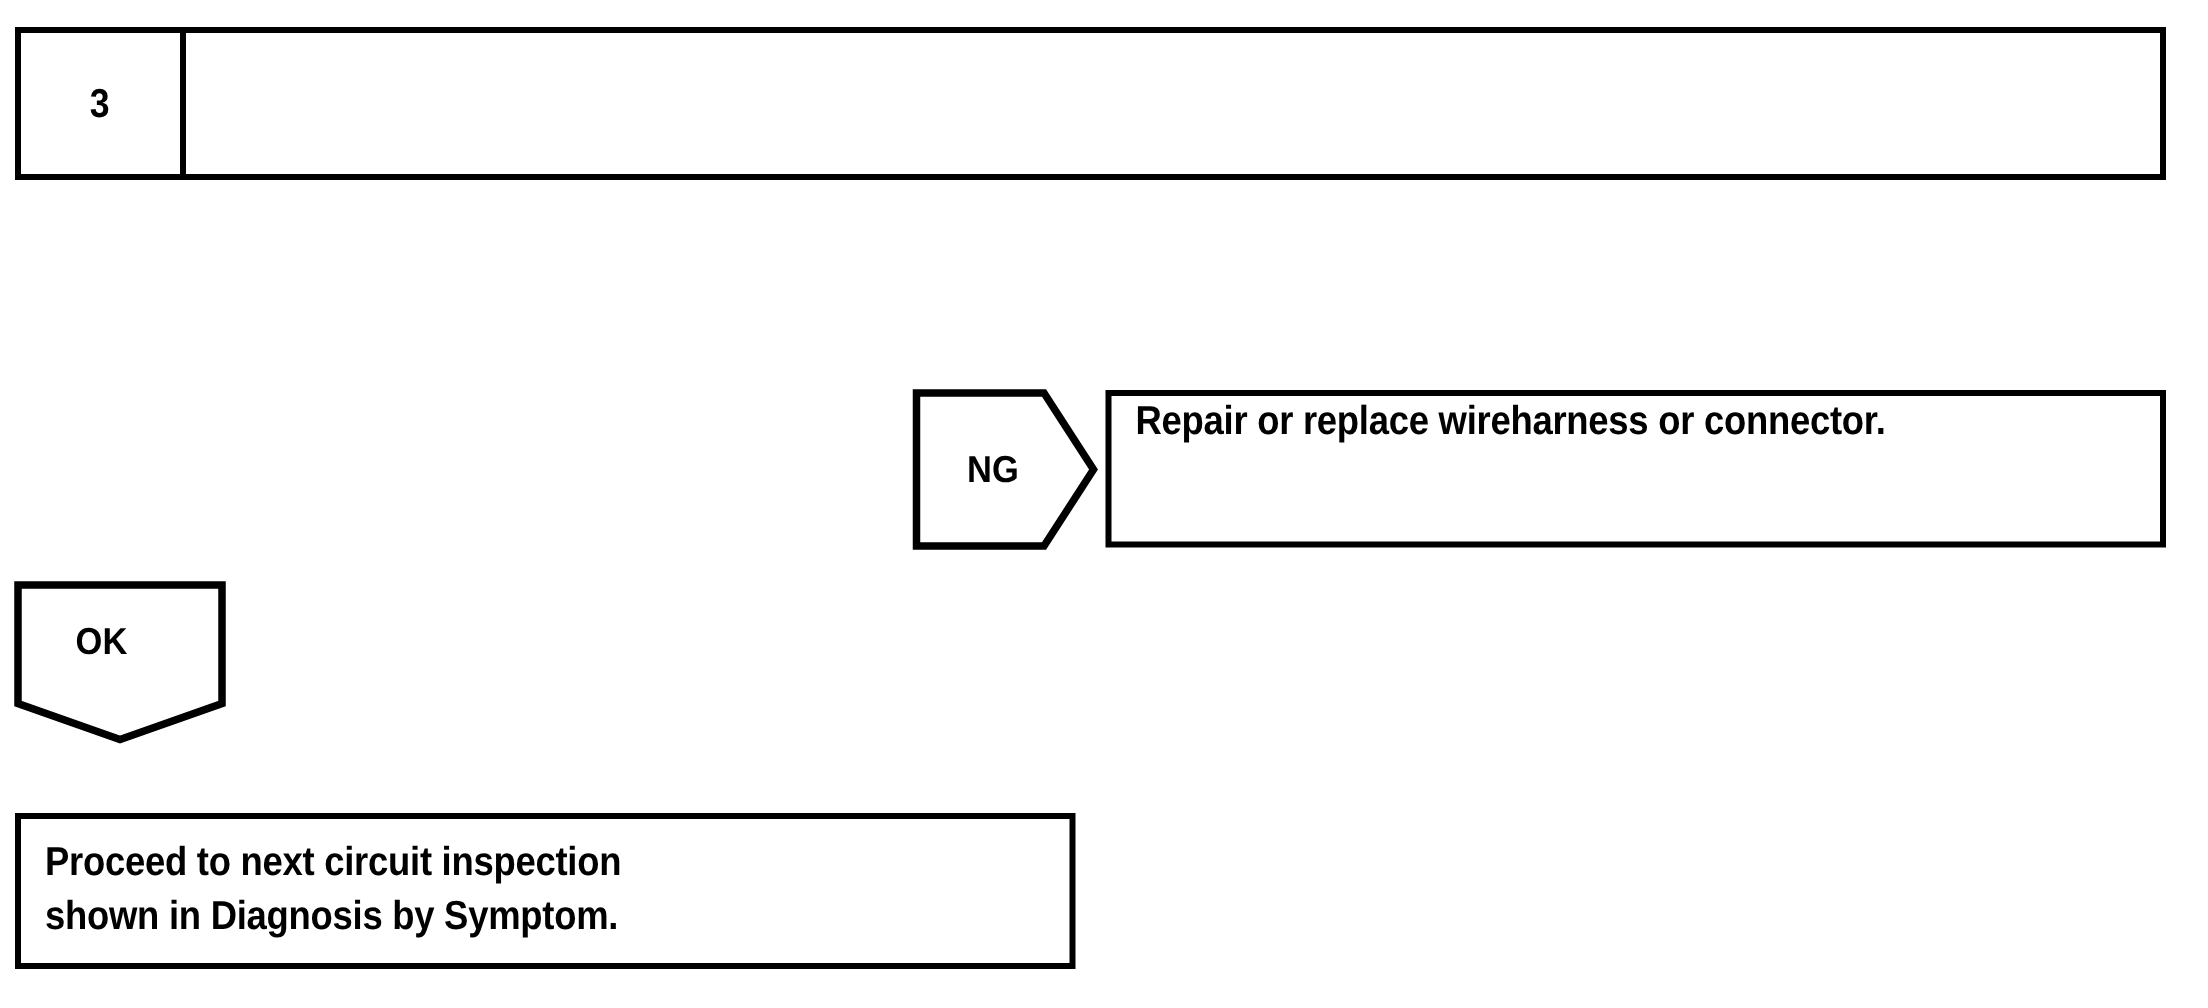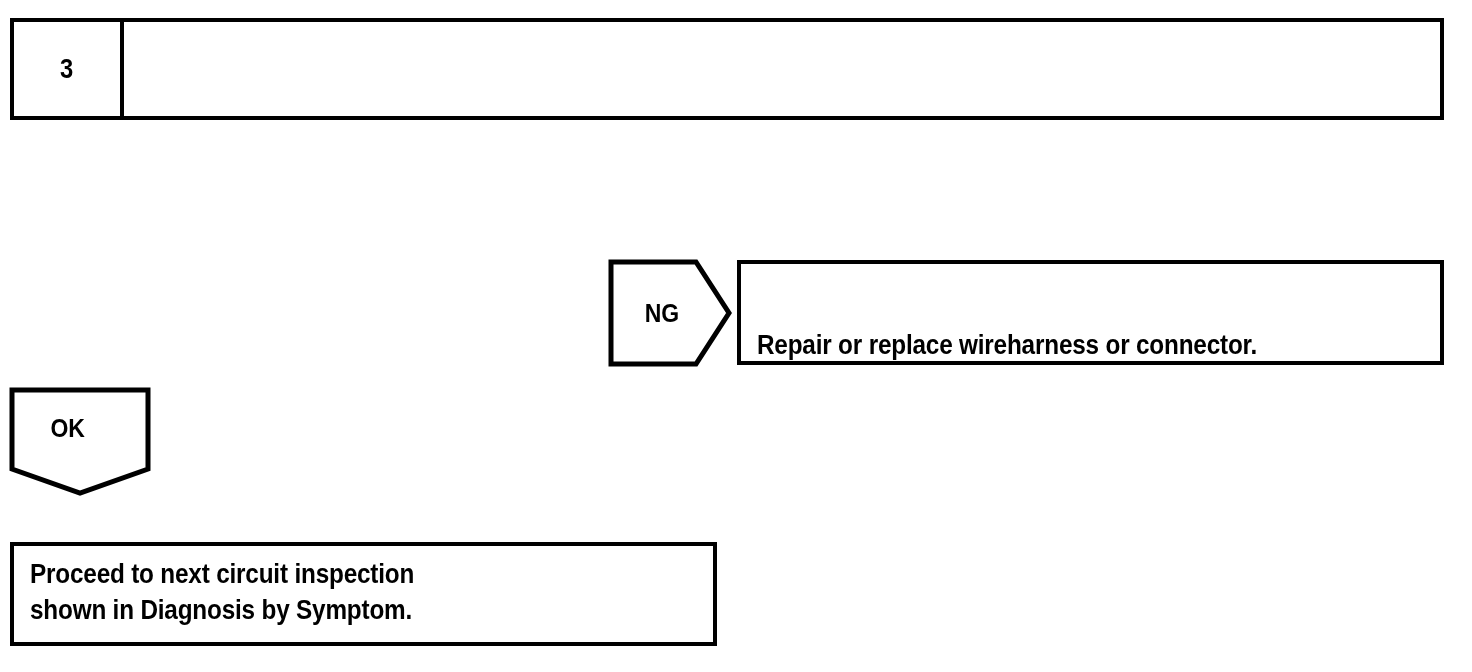--- a/index.html
+++ b/index.html
@@ -96,21 +96,21 @@
   .ng-box {
     position: absolute;
     left: 737px;
     top: 260px;
     width: 707px;
     height: 105px;
     border: 4px solid #000;
     box-sizing: border-box;
     background: #fff;
     display: flex;
-    align-items: flex-end;
+    align-items: flex-start;
     padding-left: 16px;
   }
   .ng-box-text {
     font-size: 27px;
     font-weight: bold;
     letter-spacing: -0.2px;
     line-height: 1.2;
     transform: scaleX(0.90);
     transform-origin: left center;
     white-space: nowrap;

